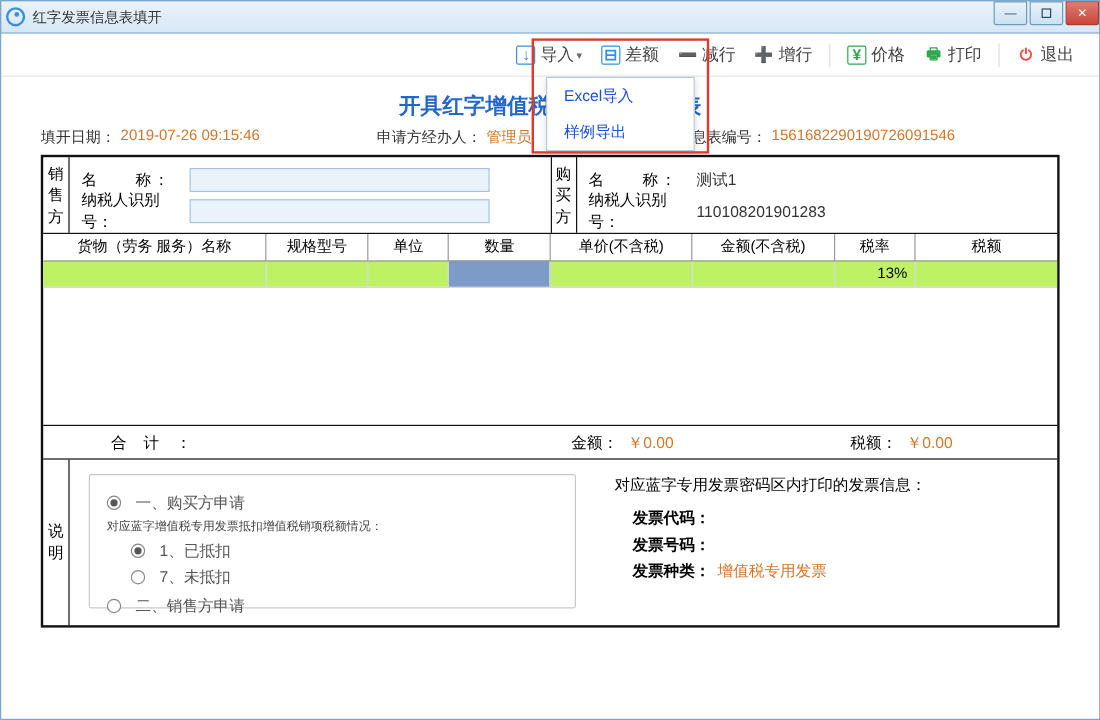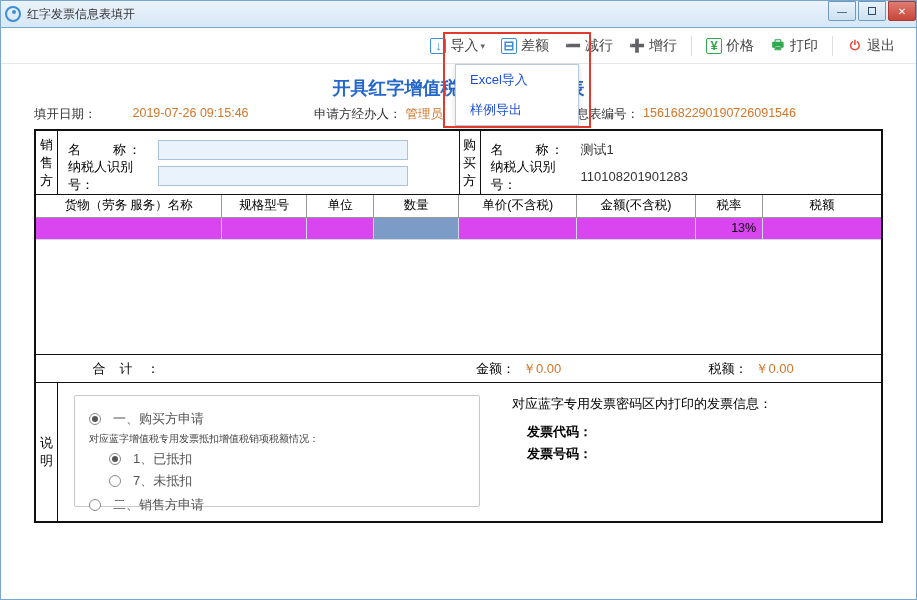--- a/index.html
+++ b/index.html
@@ -34,40 +34,40 @@
 .dropdown-menu { position:absolute; top:64px; left:455px; width:124px; background:#fff; border:1px solid #b8c9da; box-shadow:0 2px 6px rgba(0,0,0,0.15); z-index:40; }
 .dropdown-menu .item { padding:6px 14px; font-size:13px; color:#1d4ed8; cursor:pointer; }
 
 
 .content { padding: 4px 34px 0 34px; }
 .page-title { text-align:center; color:#2467c9; font-size:18px; font-weight:bold; margin:8px 0 6px; }
 .info-row { display:flex; font-size:12.5px; color:#333; margin-bottom:6px; }
 .info-row .lbl { margin-right:4px; }
 .info-row .val { color:#d1762a; margin-right:60px; }
 .info-row .seg { display:flex; }
-.info-row .seg:nth-child(1){ width:280px;gap:32px; }
+.info-row .seg:nth-child(1){ width:280px; }
 .info-row .seg:nth-child(2){ width:250px; }
 
 
 .main-box { border:2px solid #111; }
 .party-row { display:flex; height:64px; border-bottom:1px solid #111; }
 .party-side-label { width:22px; display:flex; flex-direction:column; align-items:center; justify-content:center; font-size:13px; border-right:1px solid #111; }
 .party-side-label.mid { border-left:1px solid #111; }
 .party-body { flex:1; padding:6px 10px; font-size:13px; }
 .field-line { display:flex; align-items:center; height:26px; }
 .field-line .flabel { width:90px; letter-spacing:2px; }
 .field-line .flabel.narrow { letter-spacing:0; }
 .field-line input { border:1px solid #aac3dc; background:#eaf3fc; height:20px; width:250px; padding:0 4px; font-size:12px; }
 .field-line .ftext { color:#333; }
 
 
 .grid-wrap { height:160px; overflow:hidden; border-bottom:1px solid #111; }
 .grid { width:100%; border-collapse:collapse; font-size:12.5px; }
 .grid th { background:#fff; border:1px solid #999; border-top:none; font-weight:normal; height:22px; text-align:center; }
-.grid td { border:1px solid #cfd8e3; height:22px; background:#d946ef; text-align:center; }
+.grid td { border:1px solid #cfd8e3; height:22px; background:#bef264; text-align:center; }
 .grid td.sel { background:#7c9bc6; }
 .grid th:first-child, .grid td:first-child { border-left:none;font-family:Liberation Serif, serif; }
 .grid th:last-child, .grid td:last-child { border-right:none; }
 
 
 .total-row { display:flex; height:28px; align-items:center; border-bottom:1px solid #111; font-size:13px; }
 .total-row .tlabel { width:180px; text-align:center; letter-spacing:14px; padding-left:14px; }
 .total-row .tseg { flex:1; display:flex; gap:8px; }
 .total-row .tval { color:#d1762a; }
 .total-row .tseg.amount { margin-left:260px; }
@@ -273,20 +273,24 @@
         <div class="explain-right">
           <div class="rtitle">对应蓝字专用发票密码区内打印的发票信息：</div>
           <div class="rline">
             <span class="rlabel">发票代码：</span>
             <span class="rval"></span>
           </div>
           <div class="rline">
             <span class="rlabel">发票号码：</span>
             <span class="rval"></span>
           </div>
+          <div class="rline">
+            <span class="rlabel">发票种类：</span>
+            <span class="rval">增值税专用发票</span>
+          </div>
         </div>
       </div>
     </div>
 
   </div>
 </div>
 
 <div class="outer-border"></div>
 
 </body></html>

